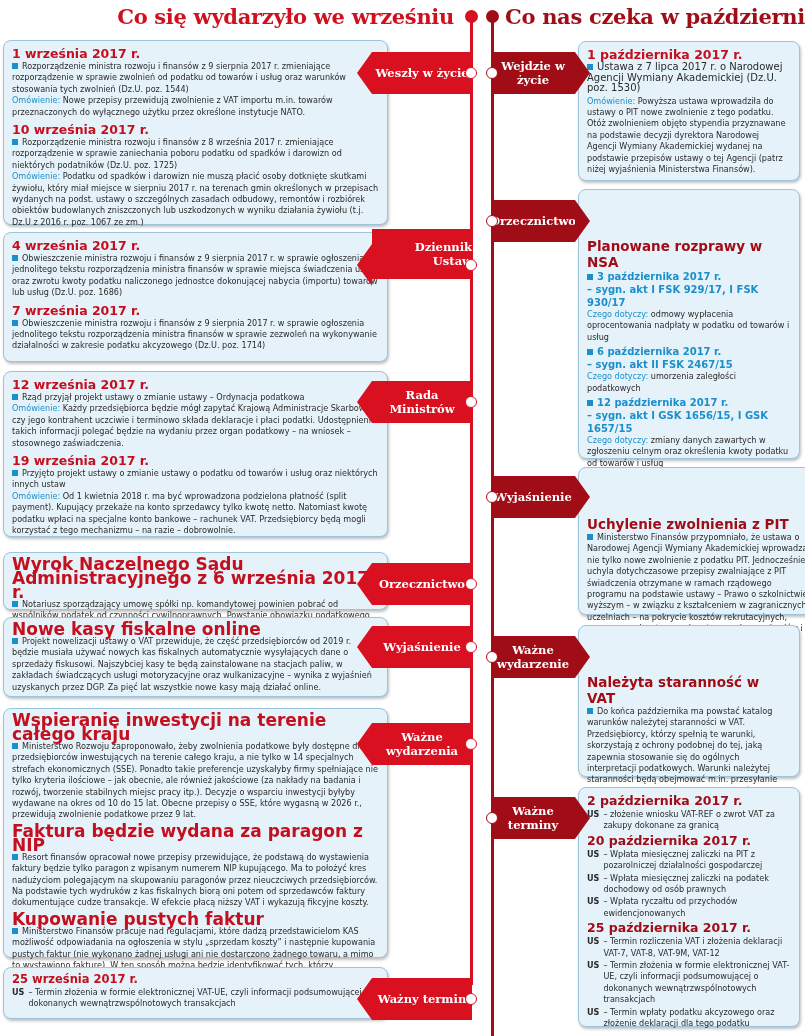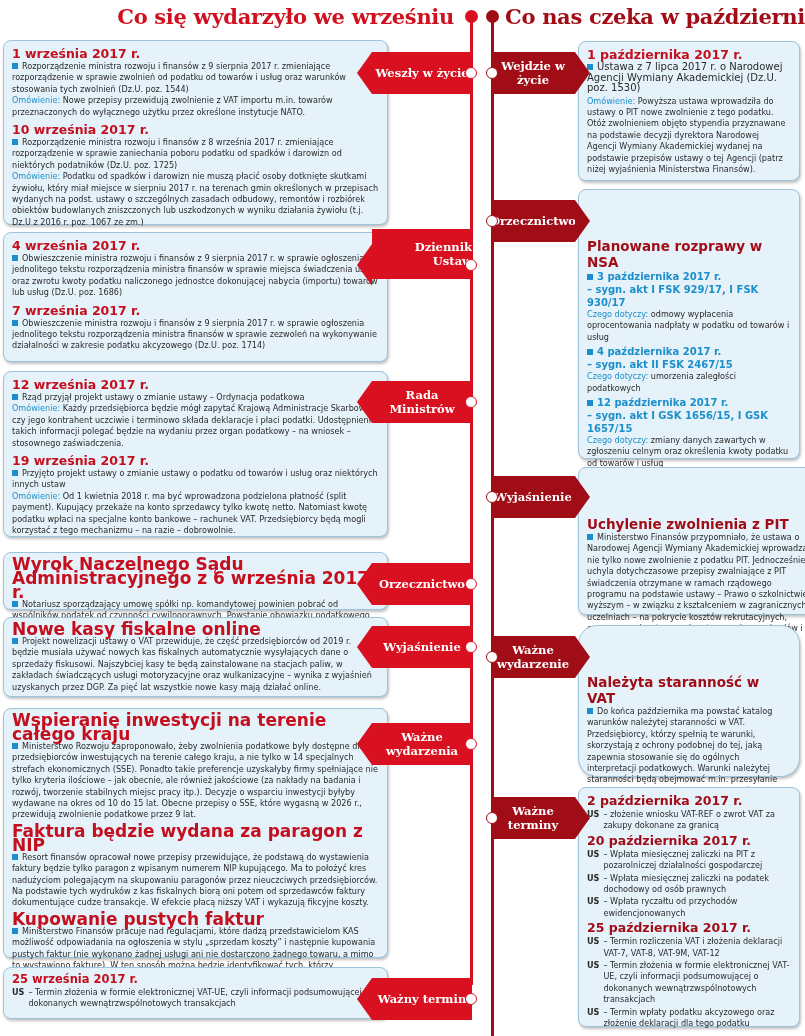--- a/index.html
+++ b/index.html
@@ -129,42 +129,42 @@
 </div>
 
 <div class="card" style="left:578px;top:189px;width:222px;height:270px;">
   <div class="head big" style="color:#a10d17;">Planowane rozprawy w NSA</div>
   <div>
     <div class="nsa-date"><span class="sq"></span><span>3 października 2017 r.</span></div>
     <div class="nsa-date">– sygn. akt I FSK 929/17, I FSK 930/17</div>
     <div class="para"><span class="om">Czego dotyczy:</span> <span>odmowy wypłacenia oprocentowania nadpłaty w podatku od towarów i usług</span></div>
   </div>
   <div>
-    <div class="nsa-date"><span class="sq"></span><span>4 października 2017 r.</span></div>
+    <div class="nsa-date"><span class="sq"></span><span>6 października 2017 r.</span></div>
     <div class="nsa-date">– sygn. akt II FSK 2467/15</div>
     <div class="para"><span class="om">Czego dotyczy:</span> <span>umorzenia zaległości podatkowych</span></div>
   </div>
   <div>
     <div class="nsa-date"><span class="sq"></span><span>12 października 2017 r.</span></div>
     <div class="nsa-date">– sygn. akt I GSK 1656/15, I GSK 1657/15</div>
     <div class="para"><span class="om">Czego dotyczy:</span> <span>zmiany danych zawartych w zgłoszeniu celnym oraz określenia kwoty podatku od towarów i usług</span></div>
   </div>
   <div>
     <div class="nsa-date"><span class="sq"></span><span>13 października 2017 r.</span></div>
     <div class="nsa-date">– sygn. akt I FSK 167/16, I FSK 166/16</div>
     <div class="para"><span class="om">Czego dotyczy:</span> <span>przewlekłości postępowania naczelnika urzędu skarbowego w sprawie zwrotu nadwyżki podatku naliczonego nad należnym</span></div>
   </div>
 </div>
 
 <div class="card" style="left:578px;top:467px;width:242px;height:148px;">
   <div class="head big" style="color:#a10d17;">Uchylenie zwolnienia z PIT</div>
   <div class="para"><span class="sq"></span><span>Ministerstwo Finansów przypomniało, że ustawa o Narodowej Agencji Wymiany Akademickiej wprowadza nie tylko nowe zwolnienie z podatku PIT. Jednocześnie uchyla dotychczasowe przepisy zwalniające z PIT świadczenia otrzymane w ramach rządowego programu na podstawie ustawy – Prawo o szkolnictwie wyższym – w związku z kształceniem w zagranicznych uczelniach – na pokrycie kosztów rekrutacyjnych, czesnego, zakwaterowania, utrzymania, przejazdów i ubezpieczeń.</span></div>
 </div>
 
-<div class="card" style="left:578px;top:625px;width:222px;height:152px;border-radius:19px;">
+<div class="card" style="left:578px;top:625px;width:222px;height:152px;">
   <div class="head big" style="color:#a10d17;">Należyta staranność w VAT</div>
   <div class="para"><span class="sq"></span><span>Do końca października ma powstać katalog warunków należytej staranności w VAT. Przedsiębiorcy, którzy spełnią te warunki, skorzystają z ochrony podobnej do tej, jaką zapewnia stosowanie się do ogólnych interpretacji podatkowych. Warunki należytej staranności będą obejmować m.in. przesyłanie danych w JPK oraz dokonywanie płatności VAT w systemie split payment (kupujący towar lub usługę zapłaci sprzedawcy kwotę netto, a VAT przekaże na specjalne konto).</span></div>
 </div>
 
 <div class="card" style="left:578px;top:787px;width:222px;height:240px;">
   <div class="date" style="color:#a10d17;">2 października 2017 r.</div>
   <div class="us">
       <b>US</b>
       <span>– złożenie wniosku VAT-REF o zwrot VAT za zakupy dokonane za granicą</span>
     </div>

